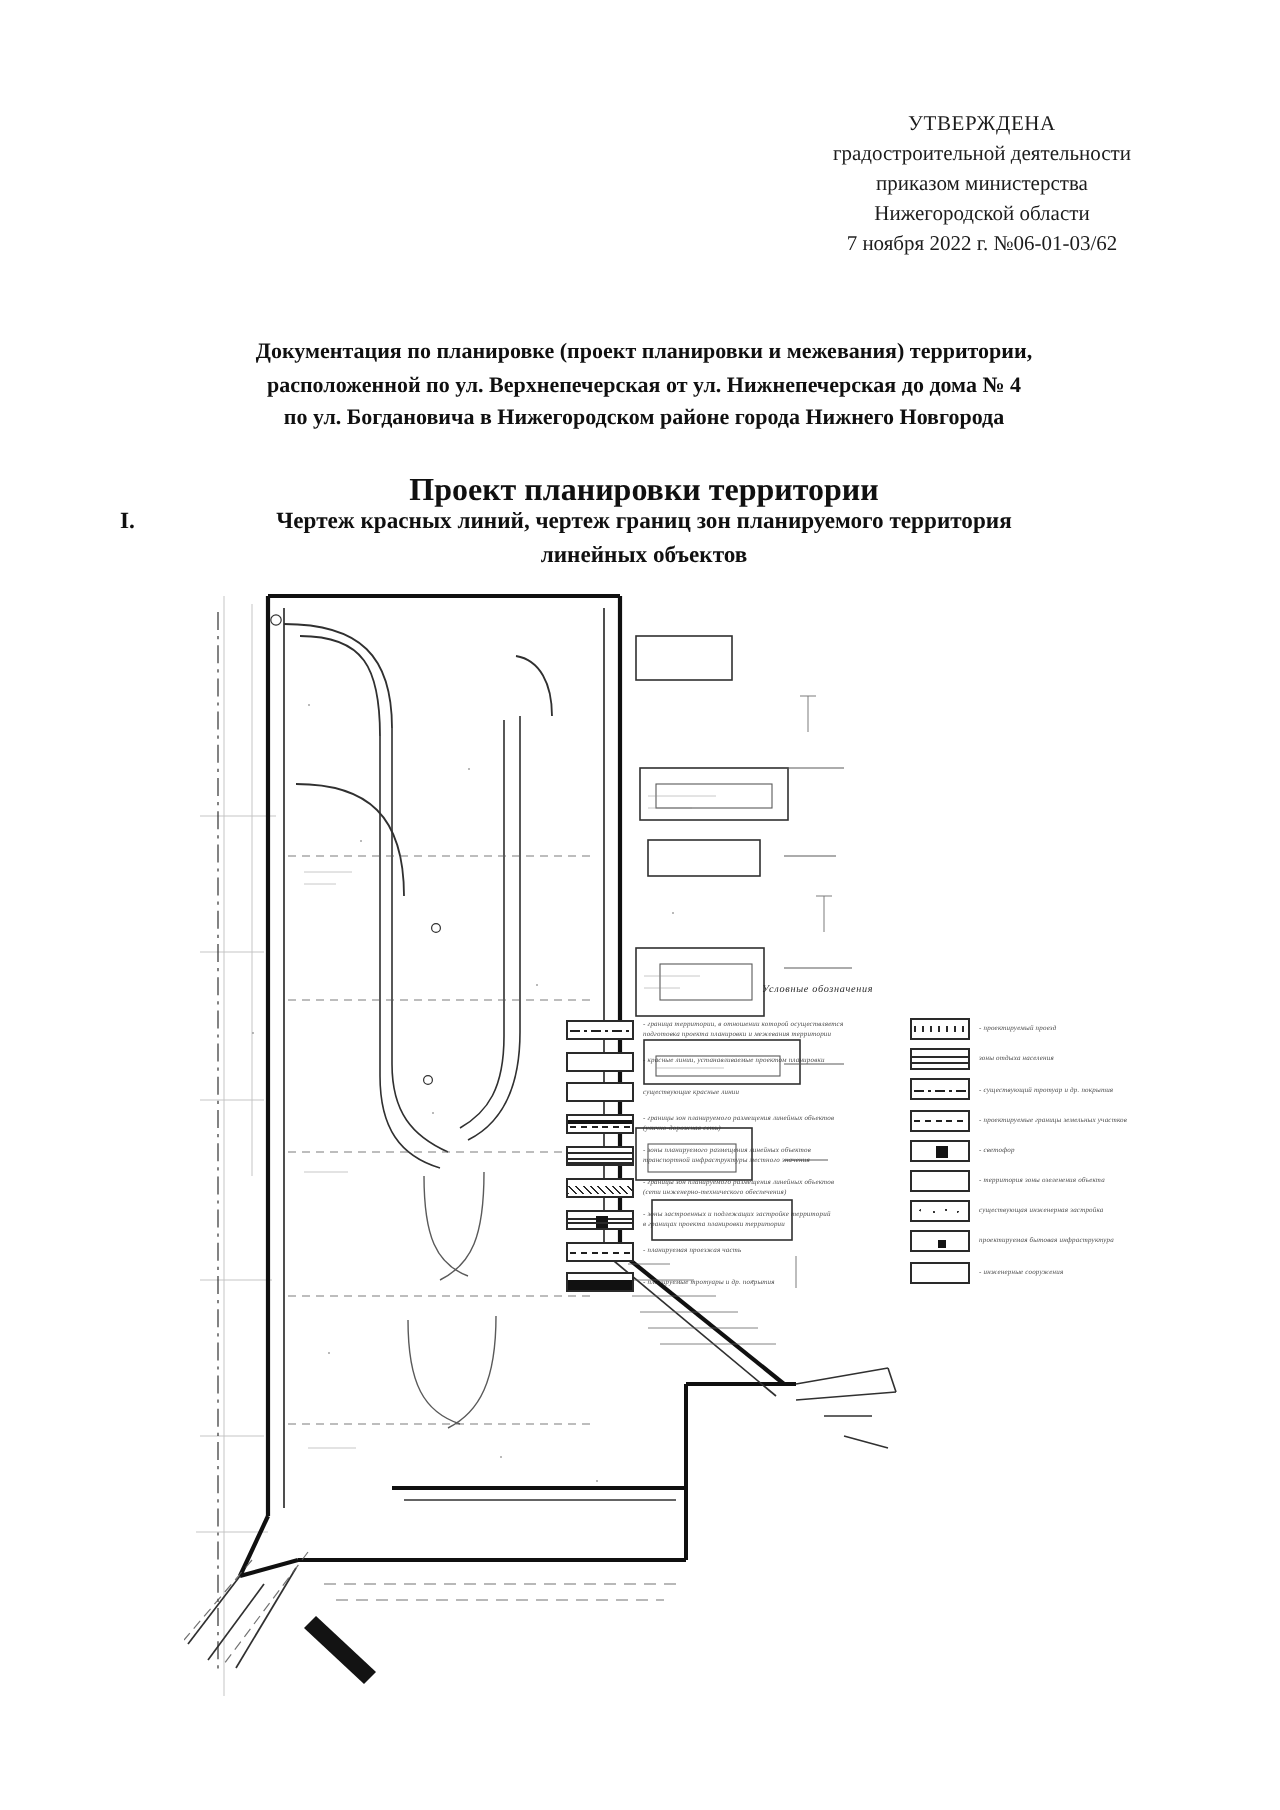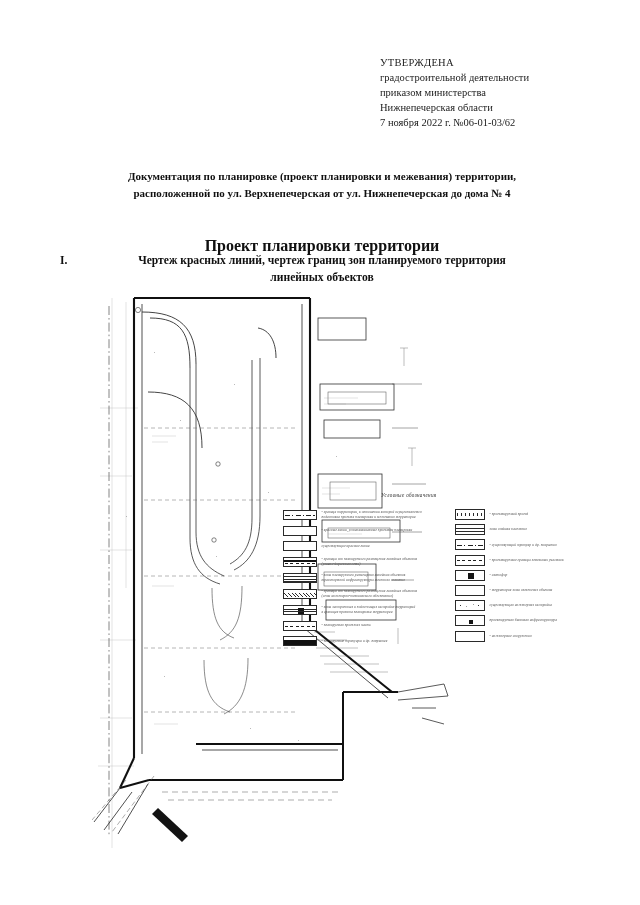--- a/index.html
+++ b/index.html
@@ -16,20 +16,21 @@
     font-family: "Liberation Serif", "DejaVu Serif", serif;
     color: #1a1a1a;
   }
 
   
   .approval {
     position: absolute;
     left: 380px;
     top: 56px;
     width: 222px;
+    text-align: center;
     font-size: 10.5px;
     line-height: 1.42;
     color: #1c1c1c;
   }
   .approval .ln { display: block; white-space: nowrap; }
   .approval .ln.head { letter-spacing: 0.3px; }
 
   
   .doc-title {
     position: absolute;
@@ -211,27 +212,28 @@
 </style>
 </head>
 <body>
 
 <div class="page">
 
   <div class="approval">
     <span class="ln head">УТВЕРЖДЕНА</span>
     <span class="ln">градостроительной деятельности</span>
     <span class="ln">приказом министерства</span>
-    <span class="ln">Нижнепечерская области</span>
+    <span class="ln">Нижегородской области</span>
     <span class="ln">7 ноября 2022 г. №06-01-03/62</span>
   </div>
 
   <div class="doc-title">
     <span class="ln">Документация по планировке (проект планировки и межевания) территории,</span>
     <span class="ln">расположенной по ул. Верхнепечерская от ул. Нижнепечерская до дома № 4</span>
+    <span class="ln">по ул. Богдановича в Нижегородском районе города Нижнего Новгорода</span>
   </div>
 
   <div class="sec-title">Проект планировки территории</div>
 
   <div class="sheet-block">
     <span class="sheet-num">I.</span>
     <span class="sheet-text">Чертеж красных линий, чертеж границ зон планируемого территория</span>
     <span class="sheet-text">линейных объектов</span>
   </div>
 

